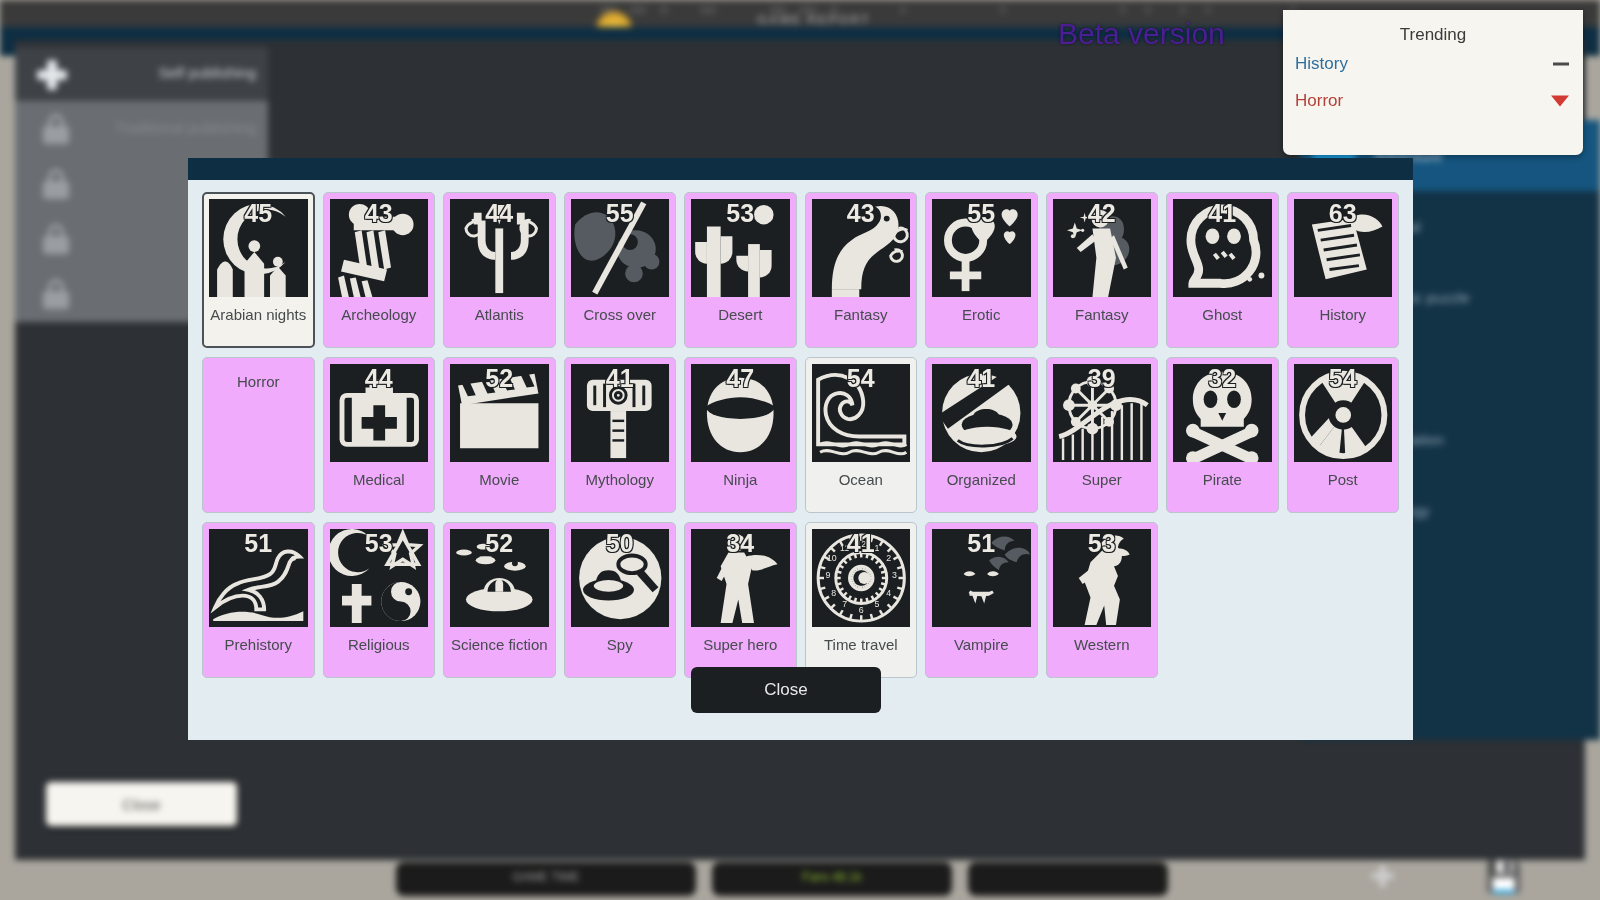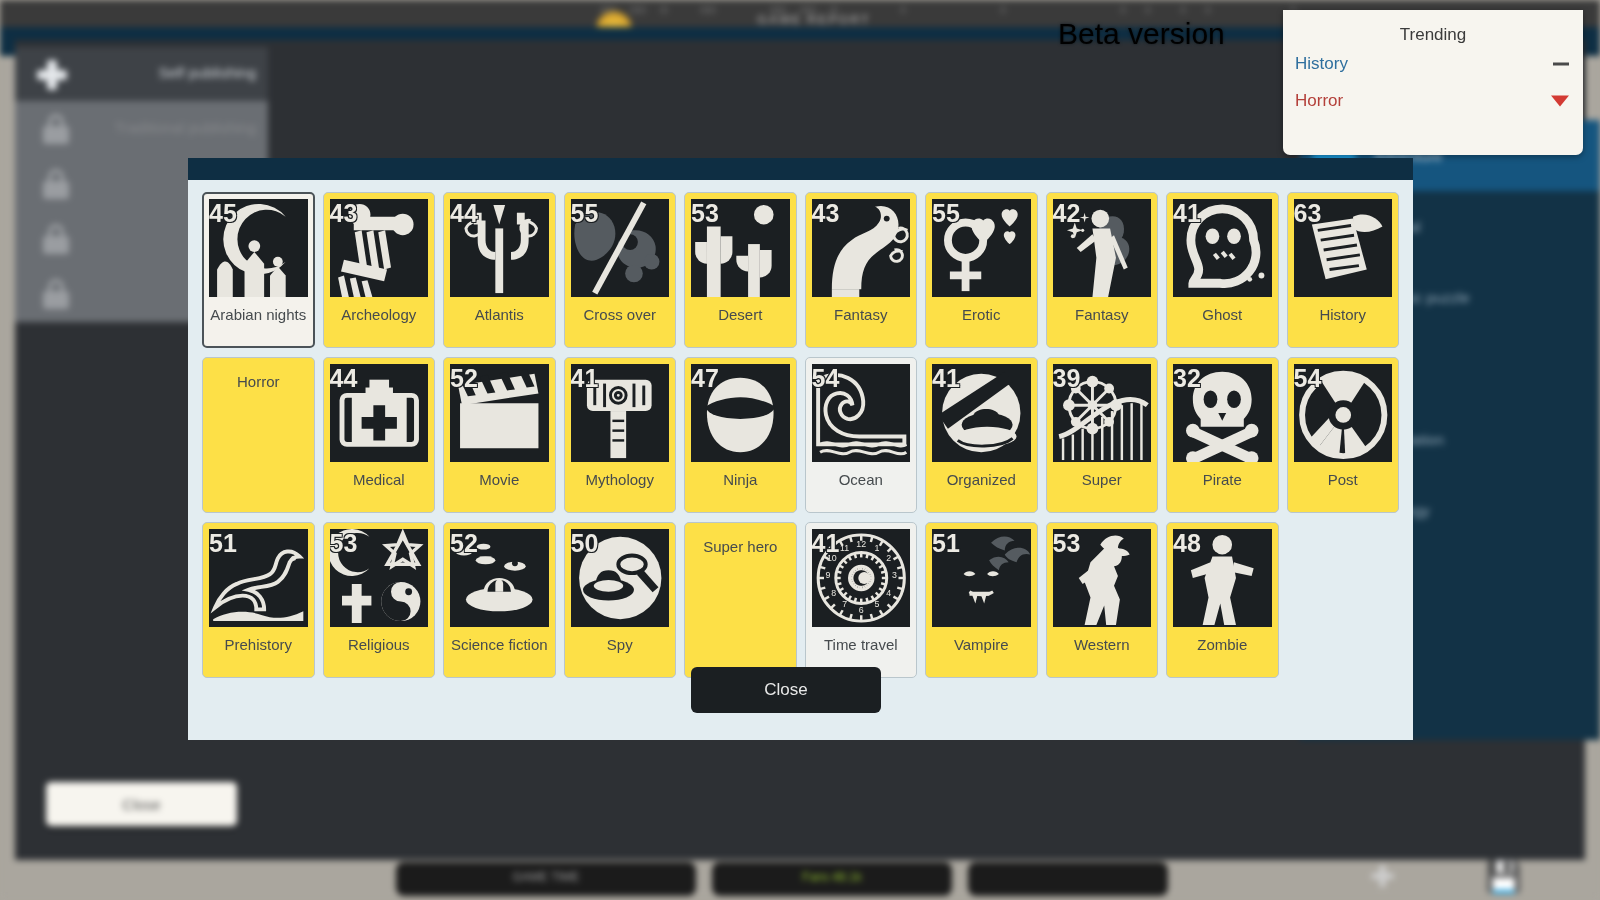--- a/index.html
+++ b/index.html
@@ -152,21 +152,21 @@
   .ind-down {
     display: block; width: 0; height: 0;
     border-left: 9px solid transparent;
     border-right: 9px solid transparent;
     border-top: 11px solid #d33a33;
   }
 
   
   #beta {
     position: absolute; left: 1058px; top: 17px;
-    font-size: 30px; color: #000000;
+    font-size: 30px; color: #4c1d95;
     text-shadow: 0 0 3px rgba(0,0,0,.5);
     z-index: 30;
   }
 
   
   #theme-dialog {
     position: absolute; left: 188px; top: 158px;
     width: 1225px; height: 582px;
     background: #e3edf1;
     z-index: 50;
@@ -174,21 +174,21 @@
   #theme-dialog .dlg-titlebar {
     height: 22px; background: #0e2e43;
   }
   #theme-grid {
     padding: 12px 14px 0 14px;
     display: grid;
     grid-template-columns: repeat(10, 1fr);
     gap: 9px 8px;
   }
   .theme-card {
-    background: #fde047;
+    background: #f0abfc;
     border: 1px solid #b9c6cc;
     border-radius: 5px;
     padding: 6px 6px 0 6px;
     height: 156px;
     display: flex; flex-direction: column; align-items: center;
   }
   .theme-card.selected {
     background: #f4f2ec;
     border: 2px solid #4b5358;
     padding: 5px 5px 0 5px;
@@ -197,21 +197,21 @@
   .theme-thumb {
     width: 100%; height: 98px;
     background: #1b1f22;
     position: relative;
     overflow: hidden;
     flex: none;
   }
   .theme-thumb svg { position: absolute; inset: 0; width: 100%; height: 100%; }
   .theme-score {
     position: absolute; top: 1px; left: 0; right: 0;
-    text-align: left;
+    text-align: center;
     font-size: 25px; font-weight: bold;
     color: #eceae3;
     text-shadow: -1px -1px 0 #1b1f22, 1px -1px 0 #1b1f22,
                  -1px 1px 0 #1b1f22, 1px 1px 0 #1b1f22;
     z-index: 2;
     line-height: 1.05;
   }
   .theme-name {
     font-size: 15px; color: #464b4e;
     text-align: center;
@@ -749,20 +749,29 @@
     <path d="M24 58c2-12 6-16 14-16s12 4 14 16z" fill="#1b1f22"></path>
     <ellipse cx="38" cy="58" rx="15" ry="6" fill="#e8e6df"></ellipse>
     <ellipse cx="62" cy="36" rx="14" ry="9" fill="#e8e6df" stroke="#1b1f22" stroke-width="4"></ellipse>
     <path d="M70 44l16 18" stroke="#1b1f22" stroke-width="8"></path>
           </svg>
           <div class="theme-score">50</div>
         </div>
         <div class="theme-name">Spy</div>
       </div>
       <div class="theme-card">
+        <div class="theme-thumb">
+          <svg viewBox="0 0 100 100">
+            <circle cx="46" cy="14" r="9" fill="#e8e6df"></circle>
+    <path d="M38 24h16l8 14-4 18 6 40h-12l-4-24-6 24H30l6-40-6-18z" fill="#e8e6df"></path>
+    <path d="M56 28c14-4 26 0 32 8-10 2-18 8-26 6z" fill="#e8e6df"></path>
+    <path d="M36 30l-10 20 5 3 9-16z" fill="#e8e6df"></path>
+          </svg>
+          <div class="theme-score">34</div>
+        </div>
         <div class="theme-name">Super hero</div>
       </div>
       <div class="theme-card highlight">
         <div class="theme-thumb">
           <svg viewBox="0 0 100 100">
     <circle cx="50" cy="50" r="44" fill="none" stroke="#e8e6df" stroke-width="3"></circle>
     <circle cx="50" cy="50" r="26" fill="none" stroke="#e8e6df" stroke-width="3"></circle>
     <circle cx="50" cy="50" r="12" fill="none" stroke="#e8e6df" stroke-width="3"></circle>
     <circle cx="53" cy="50" r="6" fill="#e8e6df"></circle>
     <g stroke="#e8e6df" stroke-width="2.5" id="t1">
@@ -881,27 +890,15 @@
         <div class="theme-thumb">
           <svg viewBox="0 0 100 100">
             <path d="M52 20c8-6 18-2 18 8 0 6-4 10-8 10l4 10-4 10 6 14-4 26h-10l-2-20-8 20H32l6-28-6-16 6-20z" fill="#e8e6df"></path>
     <path d="M48 16c6-10 18-12 24-6-4 2-6 6-6 10 6 0 10 2 12 6-10 4-22 0-30-10z" fill="#e8e6df"></path>
     <path d="M36 42l-10 8 4 6 12-8z" fill="#e8e6df"></path>
           </svg>
           <div class="theme-score">53</div>
         </div>
         <div class="theme-name">Western</div>
       </div>
-      <div class="theme-card">
-        <div class="theme-thumb">
-          <svg viewBox="0 0 100 100">
-            <circle cx="50" cy="16" r="10" fill="#e8e6df"></circle>
-    <path d="M40 28h20l4 22-6 20 6 28h-12l-4-22-6 22H30l6-28-4-20z" fill="#e8e6df"></path>
-    <path d="M38 34L18 42l2 8 22-6z" fill="#e8e6df"></path>
-            <path d="M62 34l20 6-2 8-20-4z" fill="#e8e6df"></path>
-          </svg>
-          <div class="theme-score">48</div>
-        </div>
-        <div class="theme-name">Zombie</div>
-      </div>
     </div>
   <button id="theme-close">Close</button>
 </div>
 
 </body></html>

